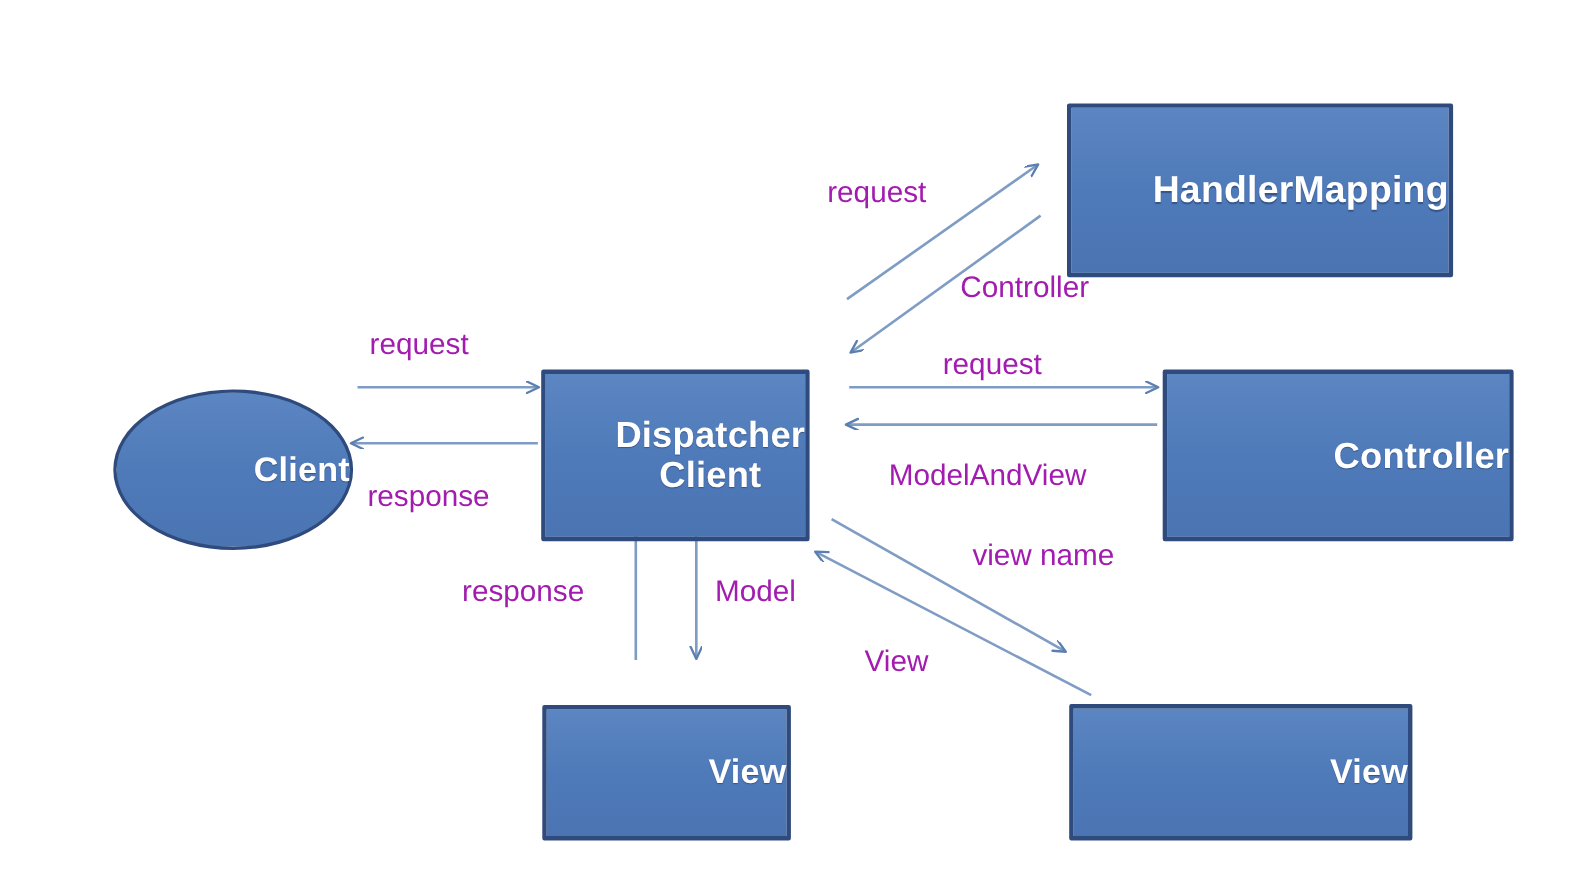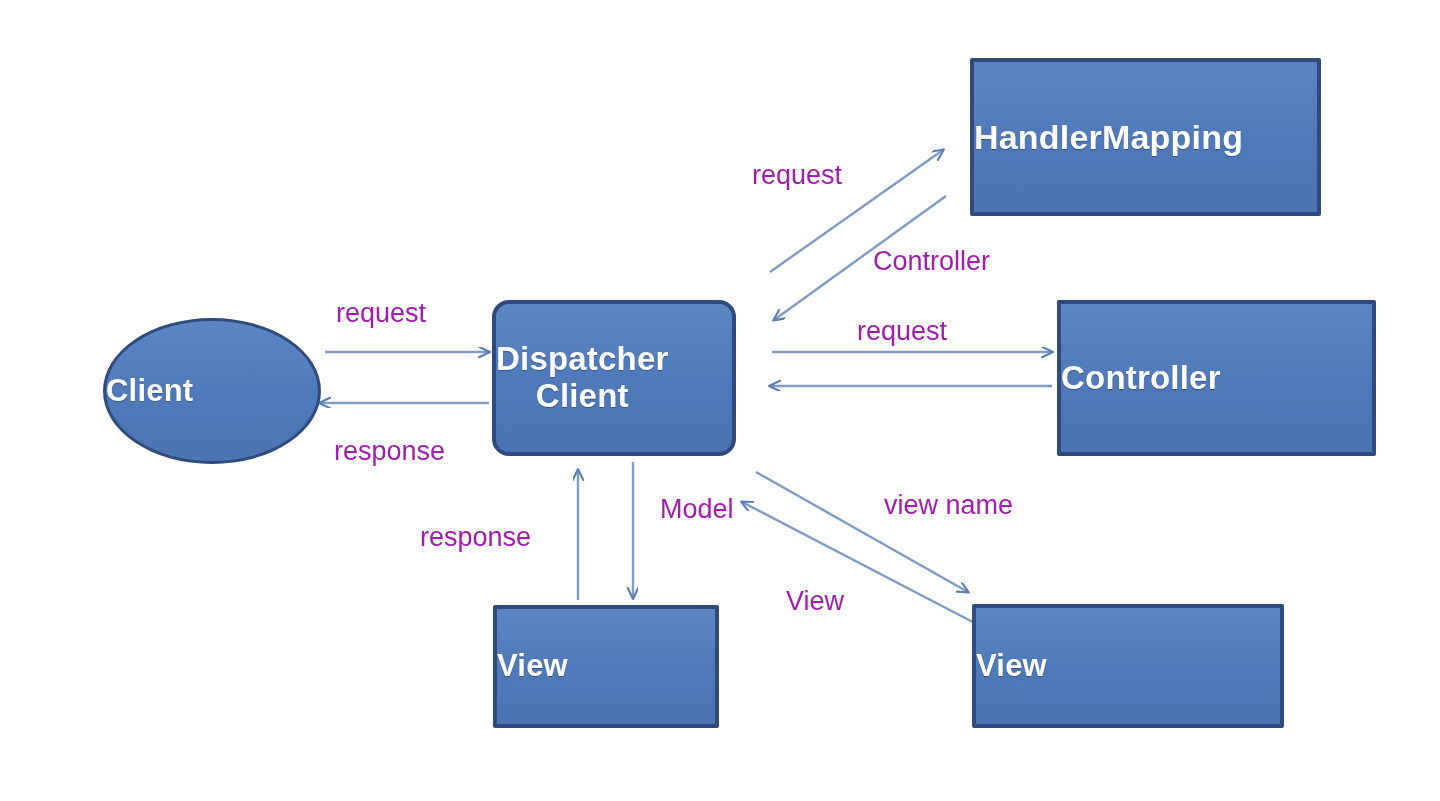--- a/index.html
+++ b/index.html
@@ -24,65 +24,66 @@
     top: 0;
     width: 1440px;
     height: 801px;
     pointer-events: none;
   }
   .node {
     position: absolute;
     box-sizing: border-box;
     display: flex;
     align-items: center;
-    justify-content: flex-start;
+    justify-content: flex-end;
     text-align: center;
     color: #ffffff;
     font-weight: bold;
     font-family: "Liberation Sans", sans-serif;
     line-height: 1.12;
     letter-spacing: 0.2px;
     text-shadow: 0 1px 1px rgba(20,40,80,0.45);
     background: linear-gradient(180deg, #5b86c2 0%, #4f7ab9 52%, #4a74b2 100%);
     border: 4px solid #2f4a7c;
+    margin-top: 36px;
   }
   .node.rect {
     border-radius: 2px;
   }
   .node.ellipse {
     border-radius: 50%;
     border-width: 3px;
   }
   .edge-label {
     position: absolute;
     color: #a21caf;
     font-family: "Liberation Sans", sans-serif;
     font-size: 27px;
     font-weight: 400;
     white-space: nowrap;
     line-height: 1;
   }
 
   
   #node-client        { left: 103px; top: 318px; width: 218px; height: 146px; font-size: 31px; }
-  #node-dispatcher    { left: 492px; top: 300px; width: 244px; height: 156px; font-size: 33px; border-radius: 17px; }
+  #node-dispatcher    { left: 492px; top: 300px; width: 244px; height: 156px; font-size: 33px; }
   #node-handlermapping{ left: 970px; top: 58px;  width: 351px; height: 158px; font-size: 34px; }
   #node-controller    { left: 1057px; top: 300px; width: 319px; height: 156px; font-size: 33px; }
   #node-view          { left: 493px; top: 605px; width: 226px; height: 123px; font-size: 31px; }
   #node-viewresolver  { left: 972px; top: 604px; width: 312px; height: 124px; font-size: 31px; }
 
   
   #label-client-request    { left: 336px; top: 300px; }
   #label-client-response   { left: 334px; top: 438px; }
   #label-hm-request        { left: 752px; top: 162px; }
   #label-hm-controller     { left: 873px; top: 248px; }
   #label-ctrl-request      { left: 857px; top: 318px; }
   #label-ctrl-mav          { left: 808px; top: 419px; }
   #label-view-response     { left: 420px; top: 524px; }
-  #label-view-model        { left: 650px; top: 496px; margin-left: 10px; }
+  #label-view-model        { left: 650px; top: 524px; }
   #label-vr-viewname       { left: 884px; top: 492px; }
   #label-vr-view           { left: 786px; top: 588px; }
 </style>
 </head>
 <body>
 
 <div id="diagram-root">
 
   <svg id="edge-layer" viewBox="0 0 1440 801">
     <defs>
@@ -136,18 +137,19 @@
     <span>
       <span>View</span><br>
     </span>
   </div>
 
   <div class="edge-label" id="label-client-request">request</div>
   <div class="edge-label" id="label-client-response">response</div>
   <div class="edge-label" id="label-hm-request">request</div>
   <div class="edge-label" id="label-hm-controller">Controller</div>
   <div class="edge-label" id="label-ctrl-request">request</div>
+  <div class="edge-label" id="label-ctrl-mav">ModelAndView</div>
   <div class="edge-label" id="label-view-response">response</div>
   <div class="edge-label" id="label-view-model">Model</div>
   <div class="edge-label" id="label-vr-viewname">view name</div>
   <div class="edge-label" id="label-vr-view">View</div>
 
 </div>
 
 </body></html>

